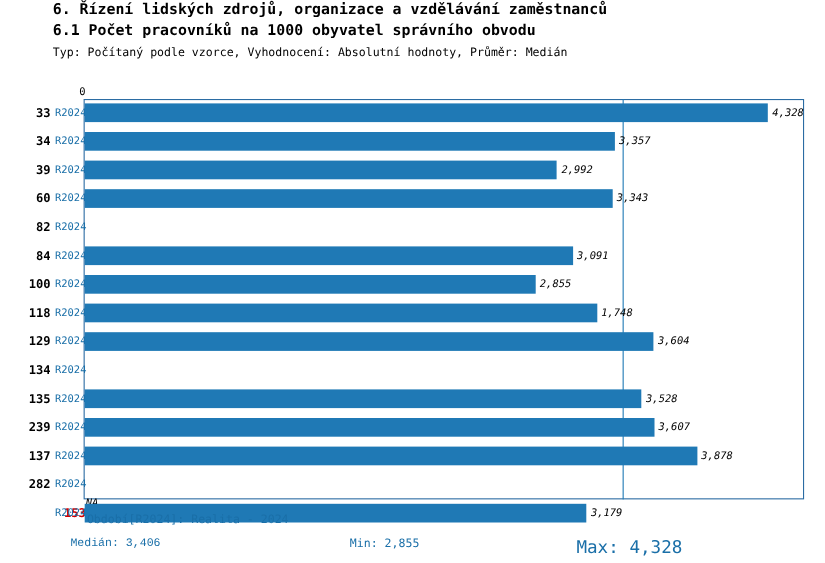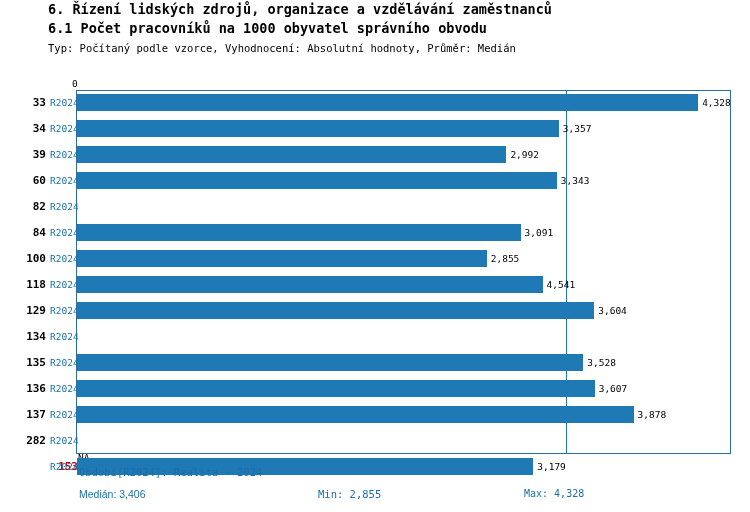--- a/index.html
+++ b/index.html
@@ -107,20 +107,21 @@
     font-size: 9.5px;
     font-family: "DejaVu Sans Mono", monospace;
     color: #1a6fa8;
   }
   .bar-track {
     position: absolute;
     left: 77px;
     top: 0;
     width: 653px;
     height: 26px;
+    font-style: italic;
   }
   .bar {
     position: absolute;
     left: 0;
     top: 4px;
     height: 17px;
     background: #1f79b5;
   }
   .bar-value {
     position: absolute;
@@ -150,41 +151,41 @@
     position: absolute;
     left: 79px;
     top: 0;
     font-size: 10.5px;
     font-family: "DejaVu Sans Mono", monospace;
     color: #1a6fa8;
     white-space: pre;
   }
   .stat-median {
     position: absolute;
-    left: 79px;
+    left: 64px;
     top: 22px;
     font-size: 10.5px;
-    font-family: Liberation Sans, sans-serif;
+    font-family: Liberation Mono, monospace;
     color: #1a6fa8;
     white-space: pre;
   }
   .stat-min {
     position: absolute;
     left: 318px;
     top: 22px;
     font-size: 10.5px;
     font-family: "DejaVu Sans Mono", monospace;
     color: #1a6fa8;
     white-space: pre;
   }
   .stat-max {
     position: absolute;
     left: 524px;
     top: 22px;
-    font-size: 10px;
+    font-size: 16px;
     font-family: "DejaVu Sans Mono", monospace;
     color: #1a6fa8;
     white-space: pre;
   }
 </style>
 </head>
 <body>
 
 <div class="title-block">
   <div class="title-line">6. Řízení lidských zdrojů, organizace a vzdělávání zaměstnanců</div>
@@ -247,21 +248,21 @@
         <div class="bar-track">
           <div class="bar" style="width: 409.74px; background: rgb(31, 121, 181);"></div>
           <div class="bar-value" style="left: 413.74px;">2,855</div>
         </div>
       </div>
       <div class="row">
         <div class="row-code">118</div>
         <div class="row-series">R2024</div>
         <div class="bar-track">
           <div class="bar" style="width: 465.567px; background: rgb(31, 121, 181);"></div>
-          <div class="bar-value" style="left: 469.567px;">4,541</div>
+          <div class="bar-value" style="left: 469.567px;">1,748</div>
         </div>
       </div>
       <div class="row">
         <div class="row-code">129</div>
         <div class="row-series">R2024</div>
         <div class="bar-track">
           <div class="bar" style="width: 517.233px; background: rgb(31, 121, 181);"></div>
           <div class="bar-value" style="left: 521.233px;">3,604</div>
         </div>
       </div>
@@ -271,21 +272,21 @@
       </div>
       <div class="row">
         <div class="row-code">135</div>
         <div class="row-series">R2024</div>
         <div class="bar-track">
           <div class="bar" style="width: 506.326px; background: rgb(31, 121, 181);"></div>
           <div class="bar-value" style="left: 510.326px;">3,528</div>
         </div>
       </div>
       <div class="row">
-        <div class="row-code">136</div>
+        <div class="row-code">239</div>
         <div class="row-series">R2024</div>
         <div class="bar-track">
           <div class="bar" style="width: 517.664px; background: rgb(31, 121, 181);"></div>
           <div class="bar-value" style="left: 521.664px;">3,607</div>
         </div>
       </div>
       <div class="row">
         <div class="row-code">137</div>
         <div class="row-series">R2024</div>
         <div class="bar-track">

